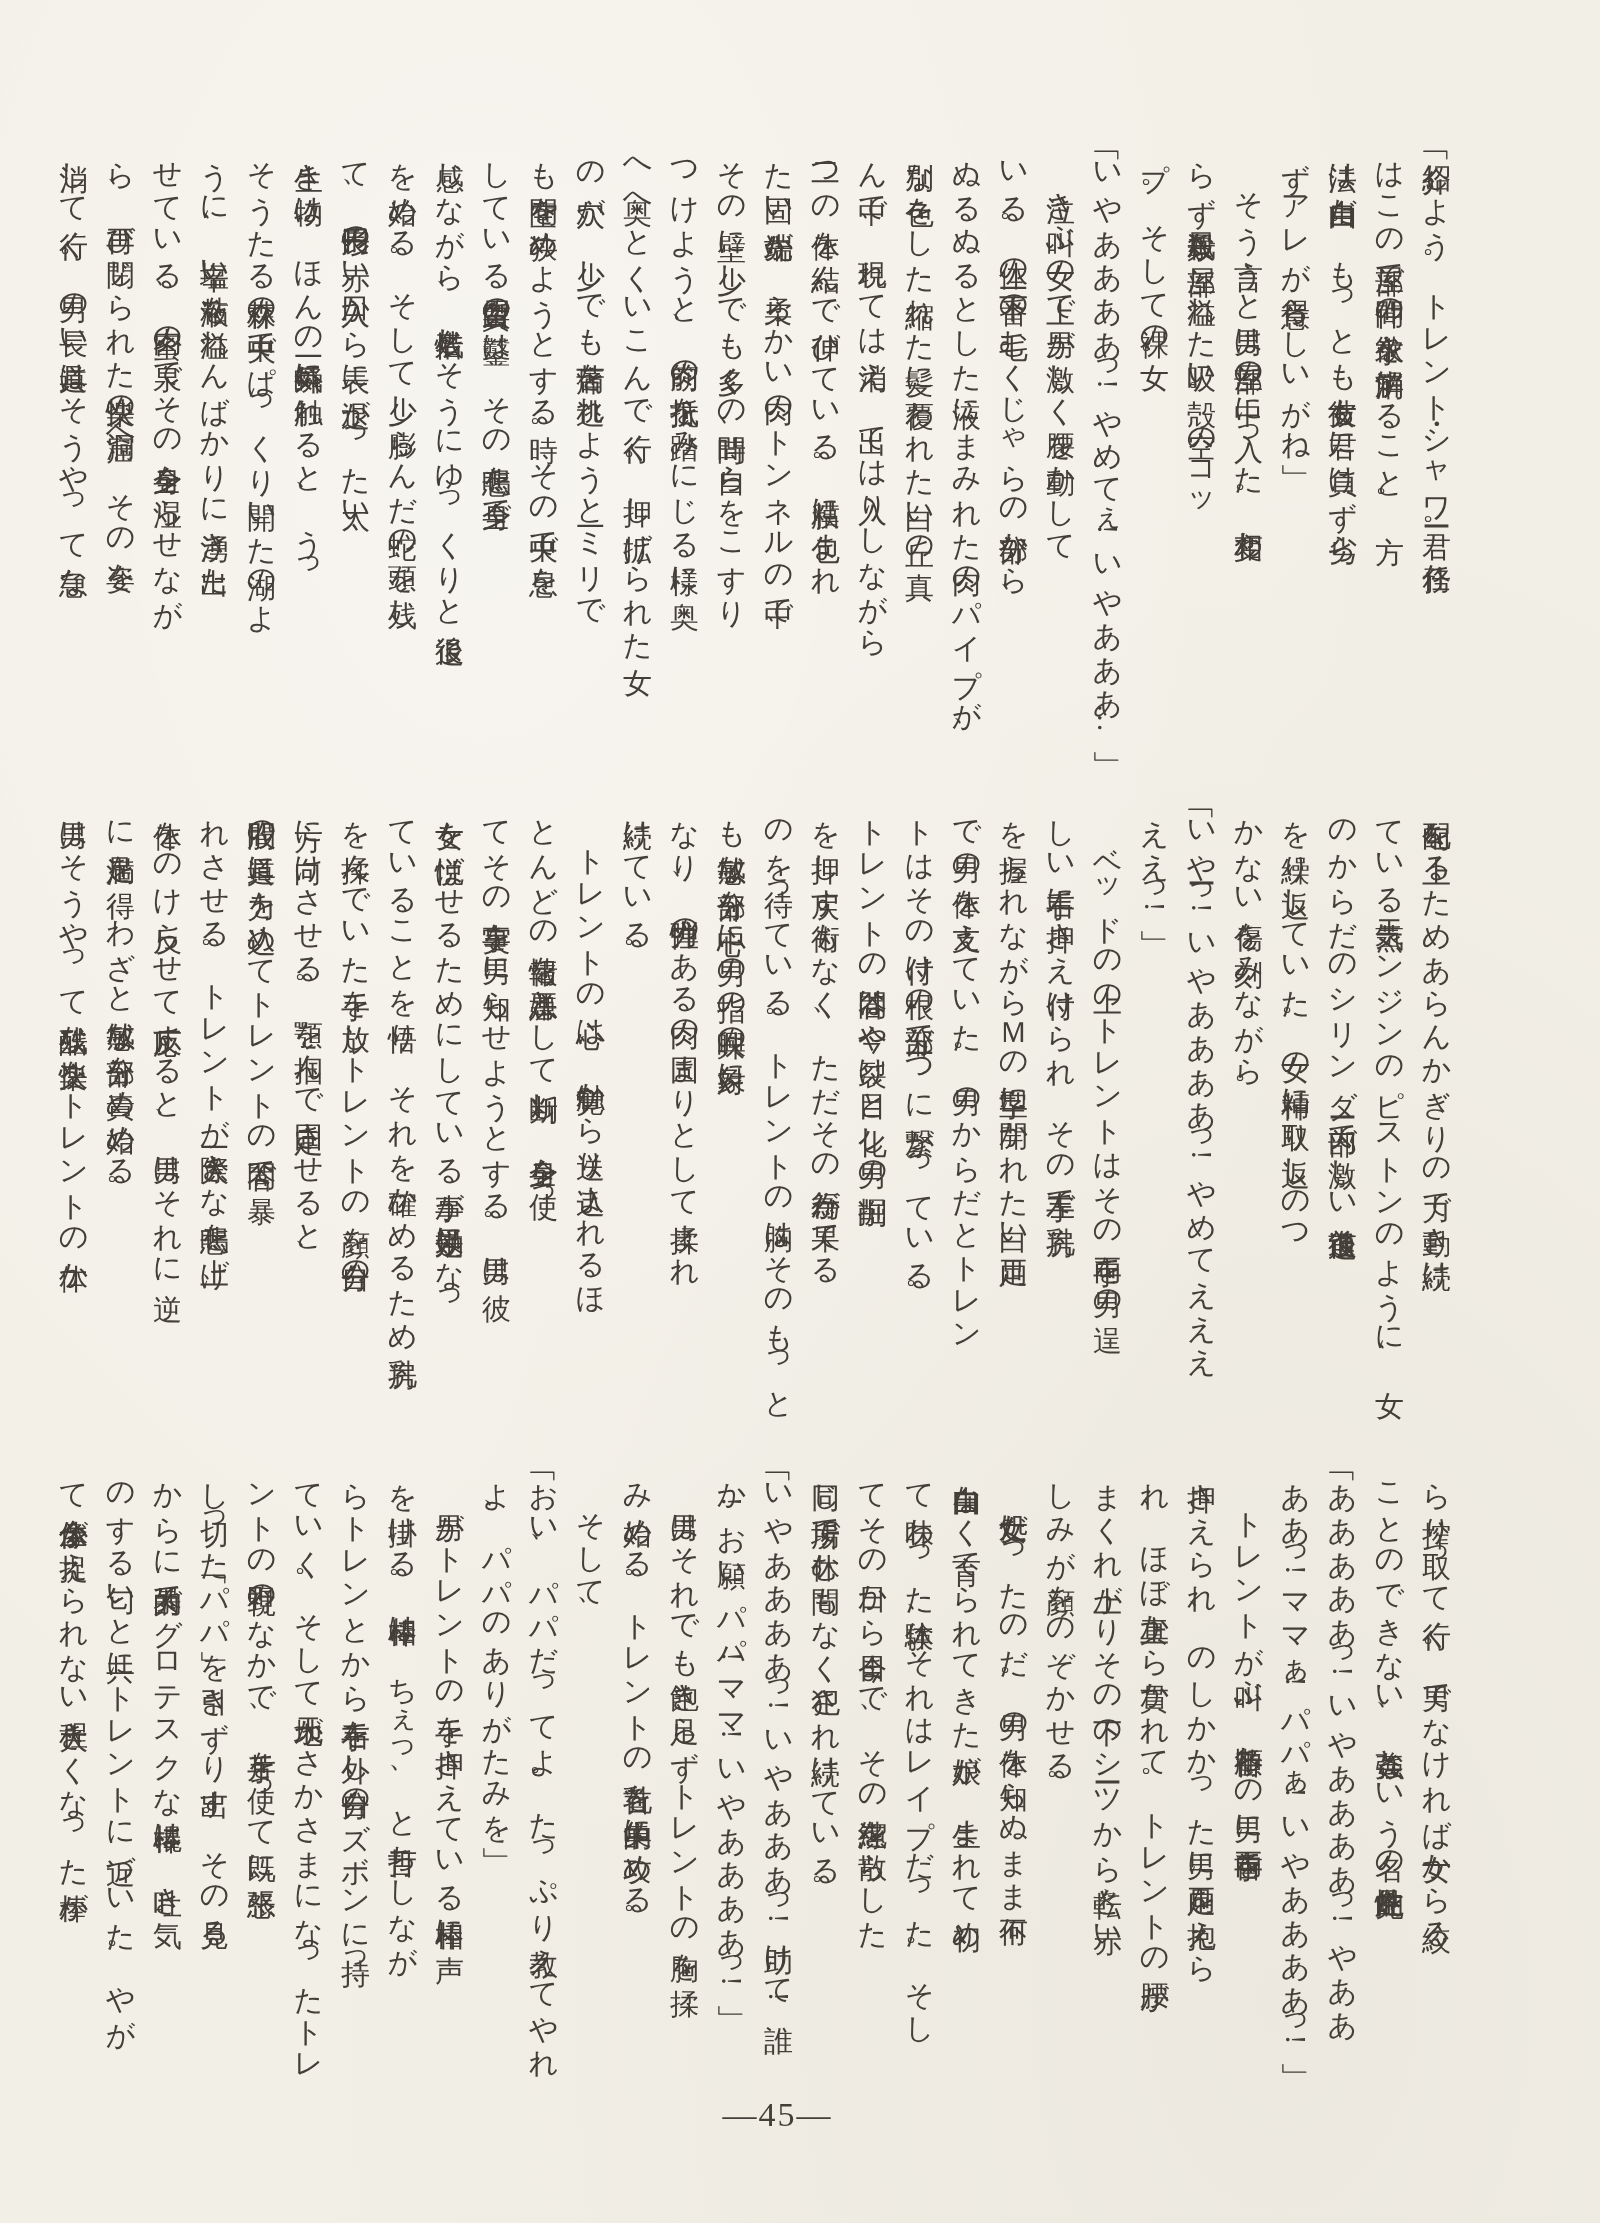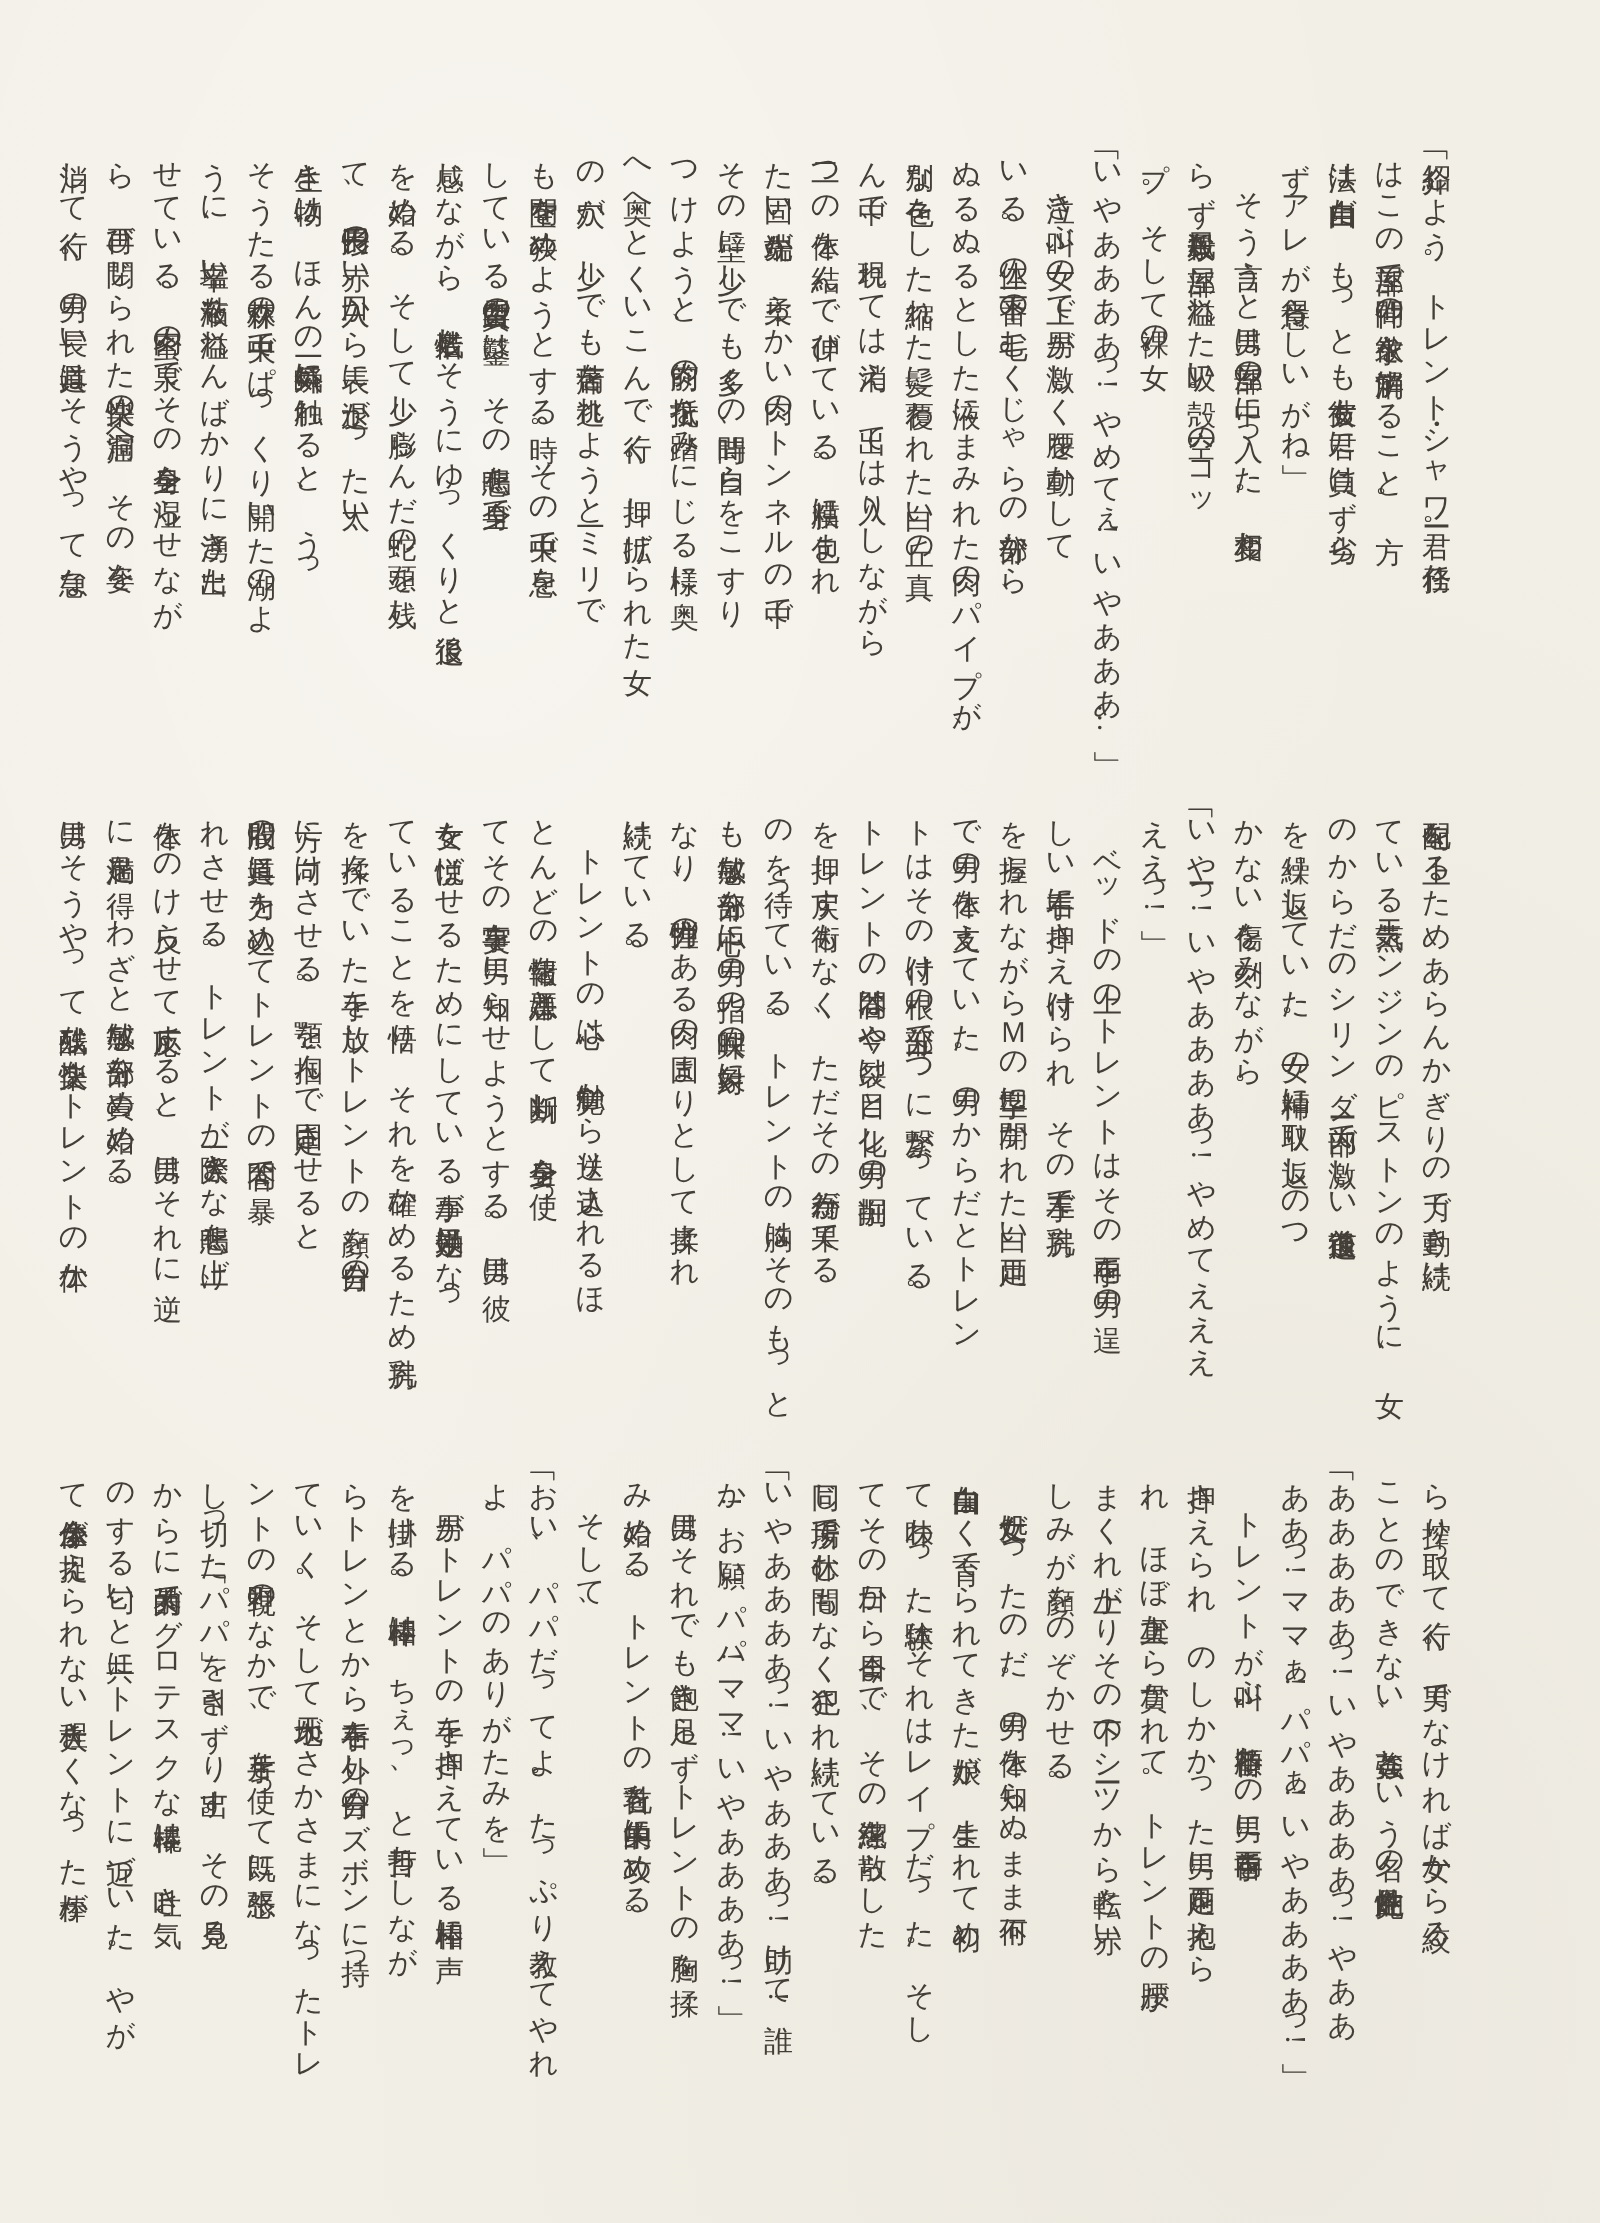--- a/index.html
+++ b/index.html
@@ -146,13 +146,14 @@
       <p class="col">　男がトレントの手を押さえている相棒に声</p>
       <p class="col">を掛ける。相棒は、ちぇっ、と舌打ちしなが</p>
       <p class="col">らトレンとから右手を外し自分のズボンに持っ</p>
       <p class="col">ていく。そして天地がさかさまになったトレ</p>
       <p class="col">ントの視野のなかで、片手を使って既に怒張</p>
       <p class="col">し切った「パパ」を引きずり出す。その見る</p>
       <p class="col">からに暴力的でグロテスクな棍棒は、吐き気</p>
       <p class="col">のする匂いと共にトレントに近づいた。やが</p>
       <p class="col">て全体像が捉えられない程大きくなった棒が</p>
     </div>
+  <div class="page-number">―45―</div>
 </div>
 
 </body></html>

